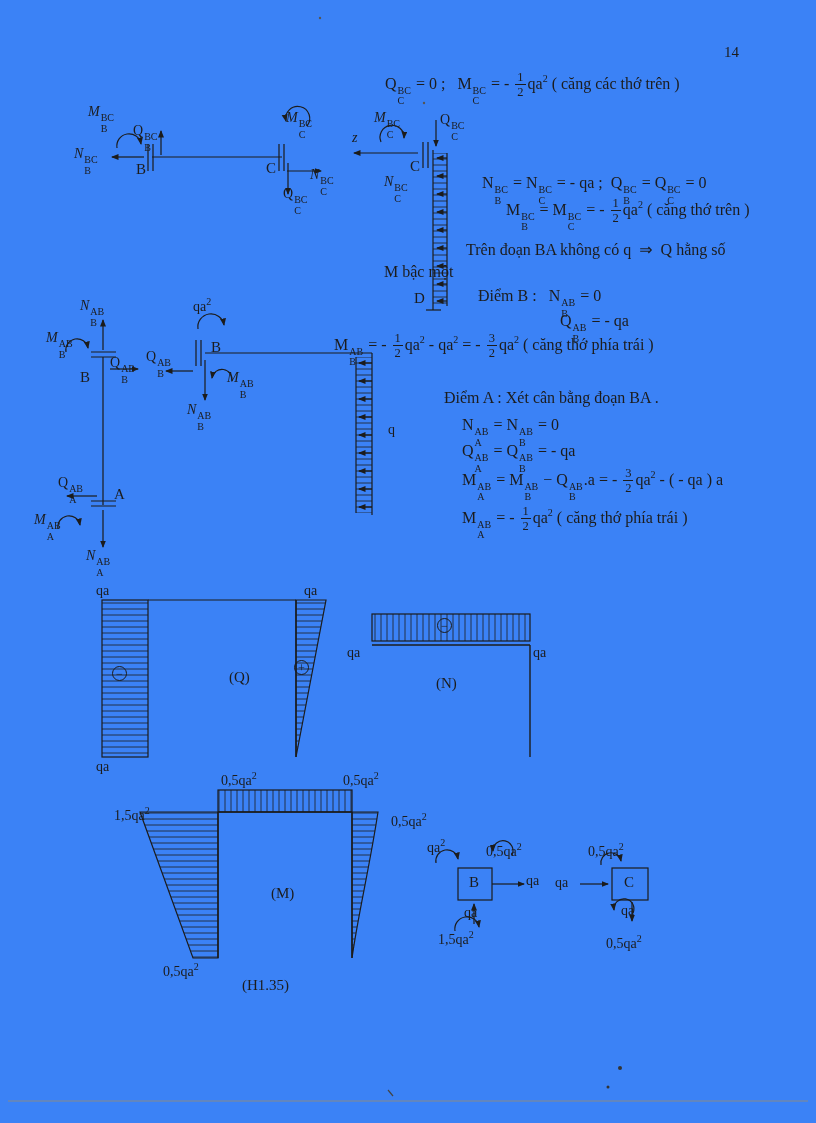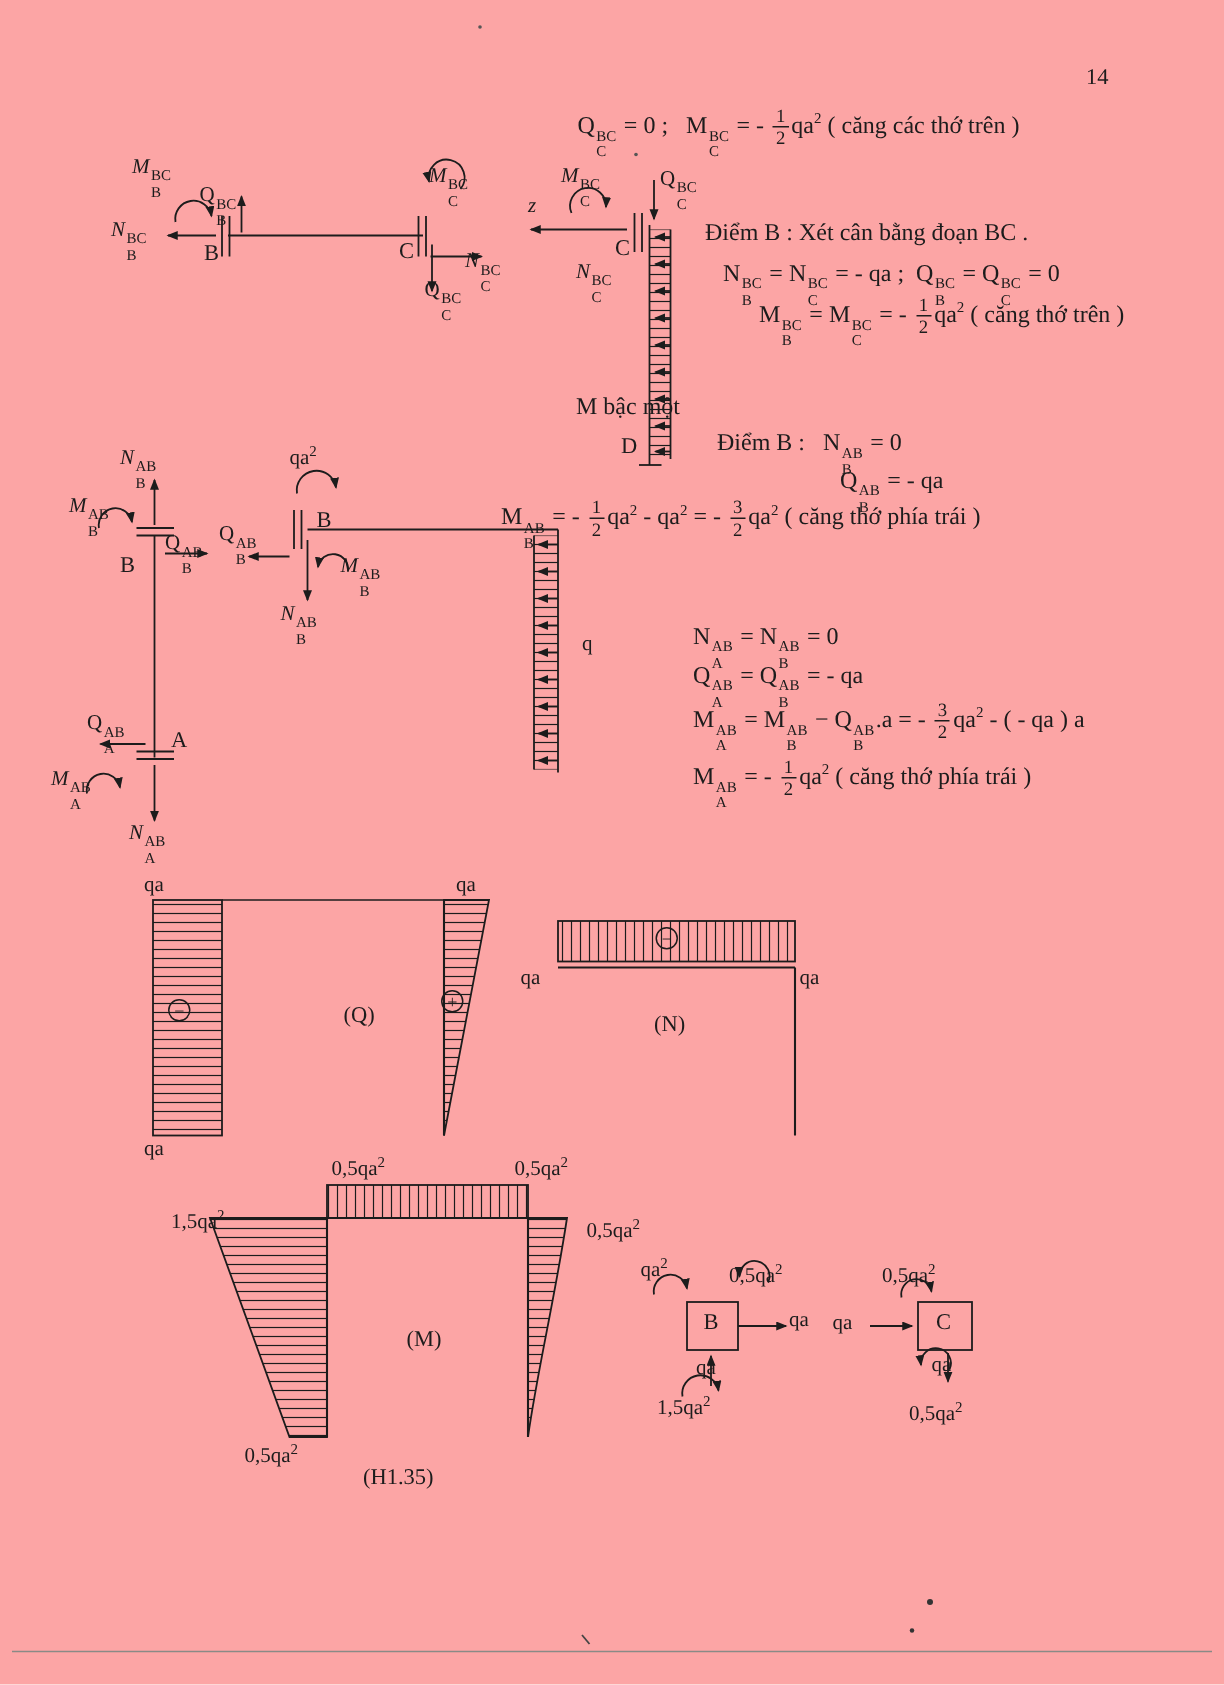--- a/index.html
+++ b/index.html
@@ -1,19 +1,19 @@
 <!DOCTYPE html>
 <html><head>
 <meta charset="utf-8">
 <style>
   * { margin:0; padding:0; box-sizing:border-box; }
   html,body { background:#ffffff; }
   .page {
     position:relative; width:816px; height:1123px;
-    background:#fca5a5; color:#1c1c1c; overflow:hidden;
+    background:#3b82f6; color:#1c1c1c; overflow:hidden;
     font-family:"Liberation Serif", serif;
   }
   svg.art { position:absolute; left:0; top:0; }
   .lbl { position:absolute; white-space:nowrap; font-size:15px; color:#1c1c1c; }
   .t16 { font-size:16px; }
   .t14 { font-size:14px; }
   .scr { display:inline-flex; flex-direction:column; align-items:flex-start;
          font-size:10px; line-height:1.05; vertical-align:-5px; margin:0 1px; }
   .fr  { display:inline-flex; flex-direction:column; align-items:center;
          vertical-align:middle; font-size:12.5px; line-height:1.15; margin:0 2px; }
@@ -203,21 +203,20 @@
         <span>BC</span>
         <span>C</span>
       </span></div>
   <div class="lbl" style="left:410px;top:158px">C</div>
   <div class="lbl t14" style="left:384px;top:174px"><i>N</i><span class="scr">
         <span>BC</span>
         <span>C</span>
       </span></div>
   <div class="lbl" style="left:414px;top:290px">D</div>
 
-  <div class="lbl t16" style="left:470px;top:147px">Điểm B : Xét cân bằng đoạn BC .</div>
   <div class="lbl t16" style="left:482px;top:174px">N<span class="scr">
         <span>BC</span>
         <span>B</span>
       </span> = N<span class="scr">
         <span>BC</span>
         <span>C</span>
       </span> = - qa ;&nbsp; Q<span class="scr">
         <span>BC</span>
         <span>B</span>
       </span> = Q<span class="scr">
@@ -227,20 +226,21 @@
   <div class="lbl t16" style="left:506px;top:196px">M<span class="scr">
         <span>BC</span>
         <span>B</span>
       </span> = M<span class="scr">
         <span>BC</span>
         <span>C</span>
       </span> = - <span class="fr">
         <span class="n">1</span>
         <span class="d">2</span>
       </span>qa<sup>2</sup> ( căng thớ trên )</div>
+  <div class="lbl t16" style="left:466px;top:240px">Trên đoạn BA không có q &nbsp;⇒&nbsp; Q hằng số</div>
   <div class="lbl t16" style="left:384px;top:263px">M bậc một</div>
   <div class="lbl t16" style="left:478px;top:287px">Điểm B :&nbsp;&nbsp; N<span class="scr">
         <span>AB</span>
         <span>B</span>
       </span> = 0</div>
   <div class="lbl t16" style="left:560px;top:312px">Q<span class="scr">
         <span>AB</span>
         <span>B</span>
       </span> = - qa</div>
 
@@ -291,20 +291,21 @@
         <span>AB</span>
         <span>B</span>
       </span> = - <span class="fr">
         <span class="n">1</span>
         <span class="d">2</span>
       </span>qa<sup>2</sup> - qa<sup>2</sup> = - <span class="fr">
         <span class="n">3</span>
         <span class="d">2</span>
       </span>qa<sup>2</sup> ( căng thớ phía trái )</div>
 
+  <div class="lbl t16" style="left:444px;top:389px">Điểm A : Xét cân bằng đoạn BA .</div>
   <div class="lbl t16" style="left:462px;top:416px">N<span class="scr">
         <span>AB</span>
         <span>A</span>
       </span> = N<span class="scr">
         <span>AB</span>
         <span>B</span>
       </span> = 0</div>
   <div class="lbl t16" style="left:462px;top:442px">Q<span class="scr">
         <span>AB</span>
         <span>A</span>

